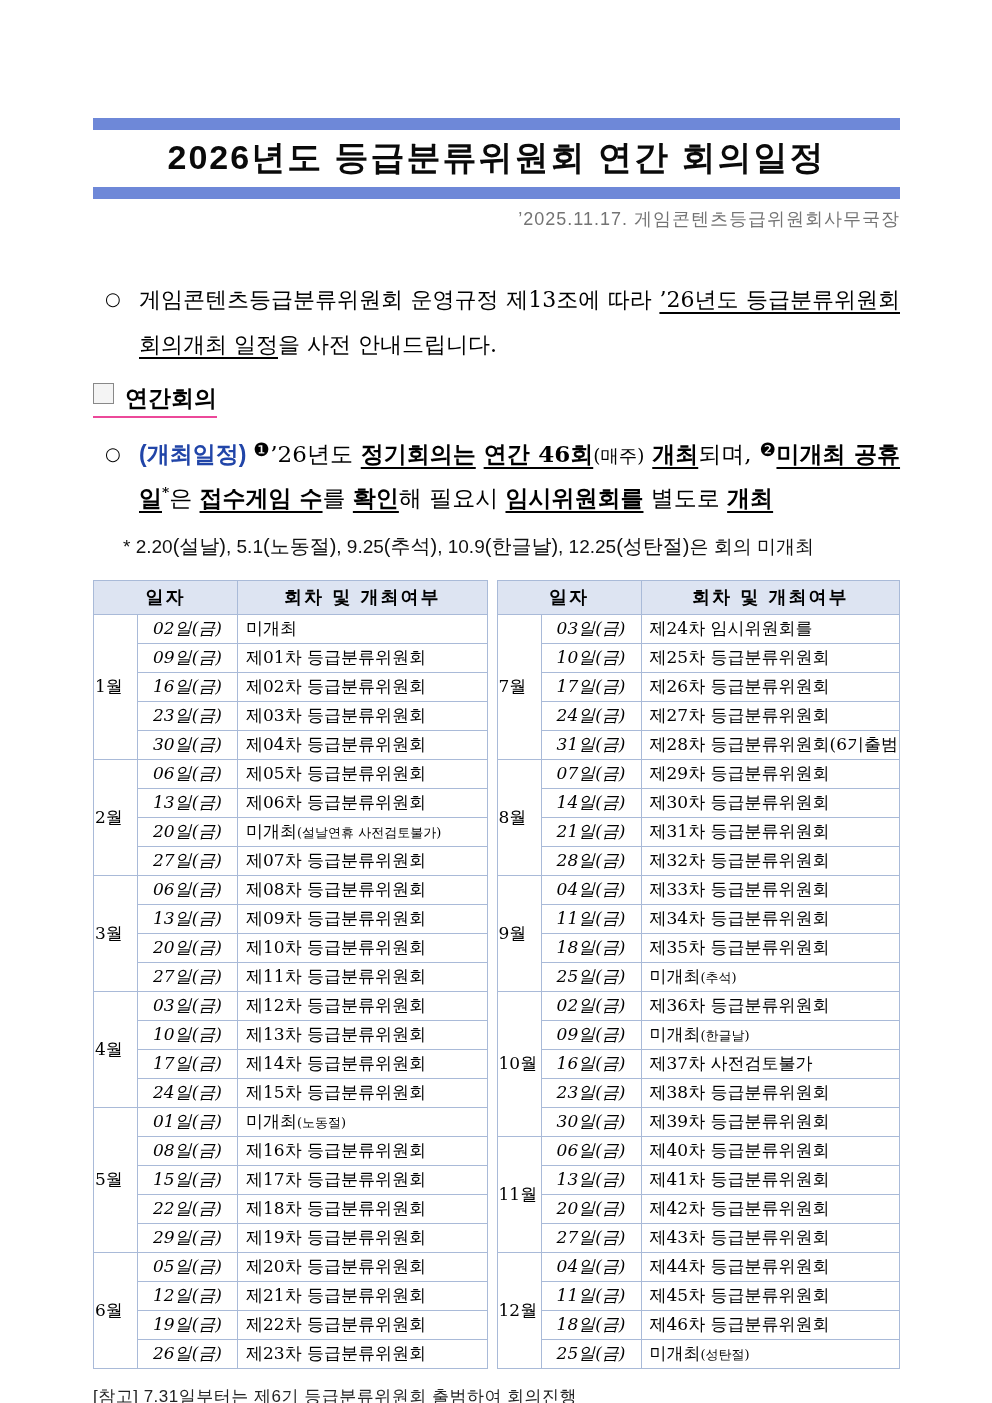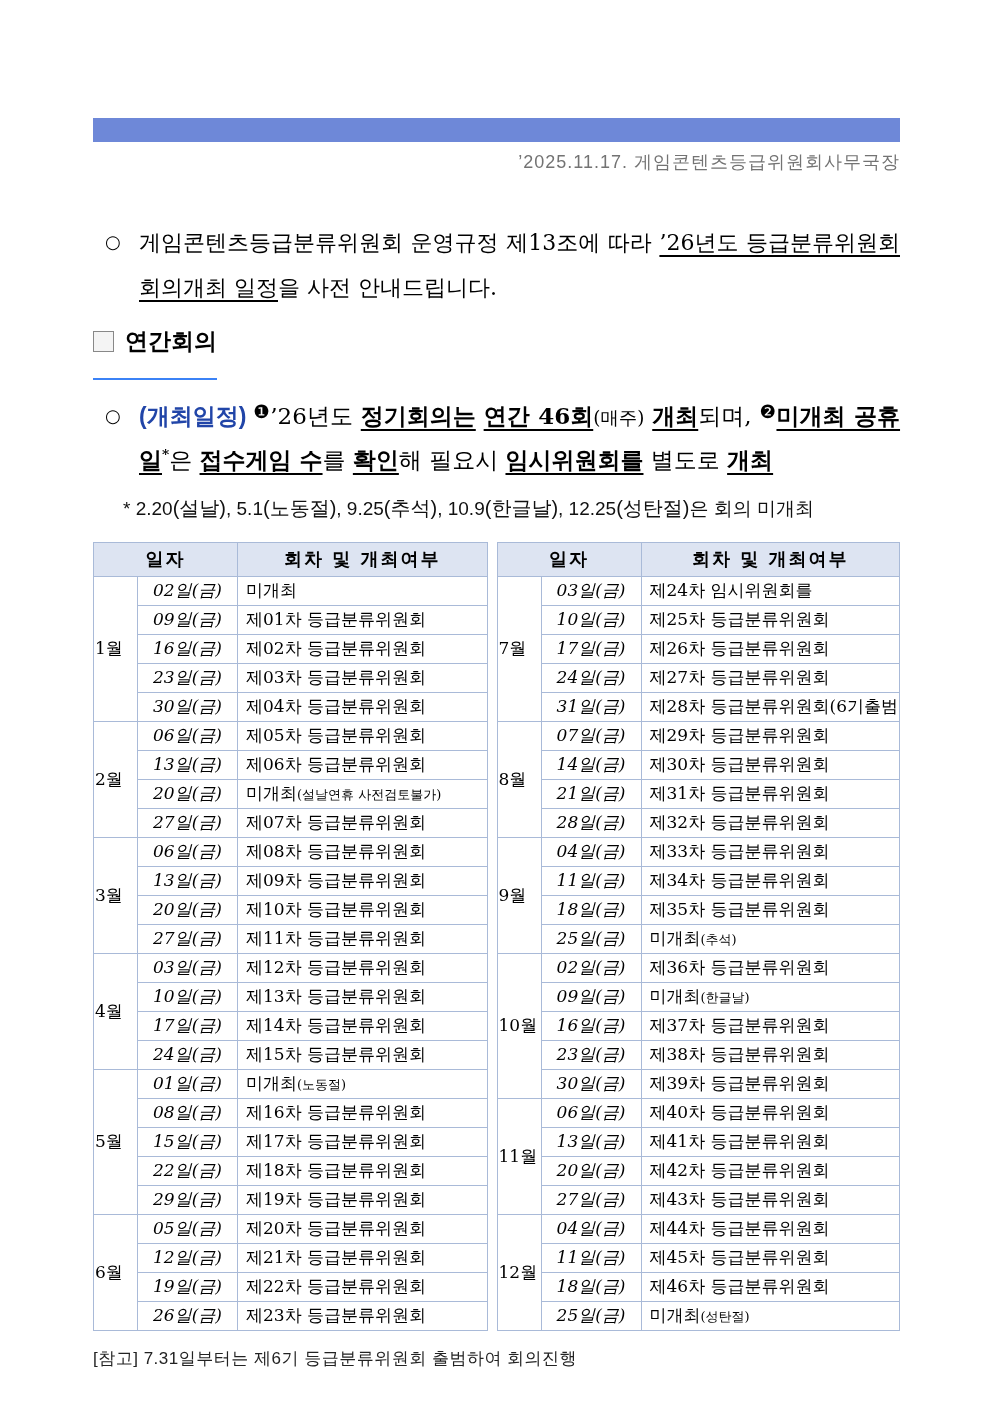--- a/index.html
+++ b/index.html
@@ -15,22 +15,22 @@
 
   
   .bullet{display:flex;margin-top:46px;font-size:22px;line-height:2.05;}
   .bullet .marker{width:34px;flex:none;padding-left:12px;font-size:18px;padding-top:4px;}
   .bullet .btxt{flex:1;text-align:justify;}
   .bullet2{margin-top:14px;font-size:23px;line-height:1.92;}
   .bullet2 .marker{font-size:18px;padding-top:5px;}
 
   .section-head{margin-top:16px;font-size:23px;font-weight:bold;
     font-family:"Liberation Sans", sans-serif;}
-  .section-inner{display:inline-flex;align-items:center;border-bottom:2px solid #3b82f6;
-    padding-bottom:21px;}
+  .section-inner{display:inline-flex;border-bottom:2px solid #ec4899;
+    padding-bottom:2px;}
   .box-icon{display:inline-block;width:19px;height:19px;border:1px solid #888;
     background:#f4f4f4;margin-right:11px;}
 
   .u{text-decoration:underline;text-underline-offset:5px;text-decoration-thickness:1.5px;}
   .b{font-weight:bold;}
   .blue{color:#2145a8;font-family:"Liberation Sans", sans-serif;}
   .circ{font-size:0.8em;vertical-align:6px;}
   .sup{font-size:0.6em;vertical-align:super;text-decoration:none;}
   .small{font-size:0.8em;}
 
@@ -55,20 +55,21 @@
 
   .footer-note{margin-top:16px;font-size:17px;font-family:"Liberation Sans", sans-serif;
     color:#222;letter-spacing:0.5px;}
 </style>
 </head>
 <body>
 
 <div class="doc">
 
   <div class="accent-bar"></div>
+  <div class="page-title">2026년도 등급분류위원회 연간 회의일정</div>
   <div class="accent-bar"></div>
 
   <div class="date-line">’2025.11.17. 게임콘텐츠등급위원회사무국장</div>
 
   <div class="bullet">
     <span class="marker">○</span>
     <span class="btxt"><span>게임콘텐츠등급분류위원회 운영규정 제13조에 따라 </span><span class="u">’26년도 등급분류위원회 회의개최 일정</span><span>을 사전 안내드립니다.</span></span>
   </div>
 
   <div class="section-head">
@@ -284,21 +285,21 @@
             <td class="month" rowspan="5">10월</td>
             <td class="date">02일(금)</td>
             <td class="desc">제36차 등급분류위원회</td>
           </tr>
           <tr>
             <td class="date">09일(금)</td>
             <td class="desc">미개최<span class="note">(한글날)</span></td>
           </tr>
           <tr>
             <td class="date">16일(금)</td>
-            <td class="desc">제37차 등급분류위원회</td>
+            <td class="desc">제37차 사전검토불가</td>
           </tr>
           <tr>
             <td class="date">23일(금)</td>
             <td class="desc">제38차 등급분류위원회</td>
           </tr>
           <tr>
             <td class="date">30일(금)</td>
             <td class="desc">제39차 등급분류위원회</td>
           </tr>
           <tr>

